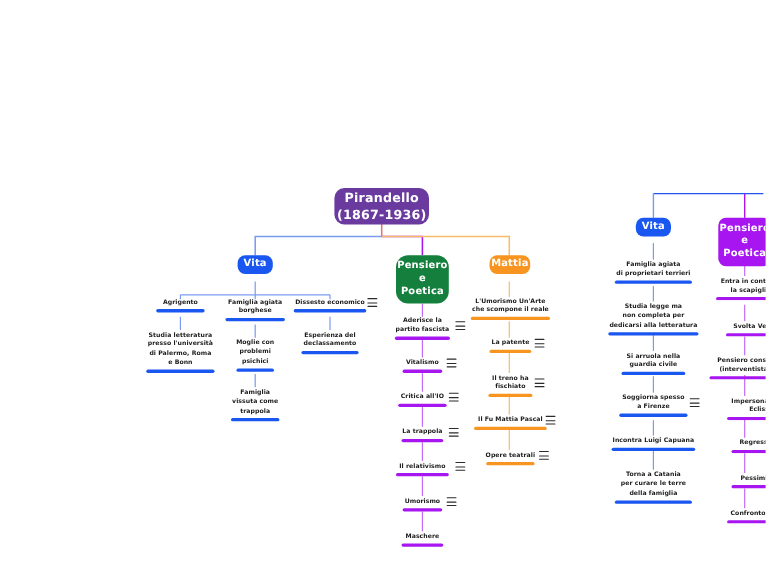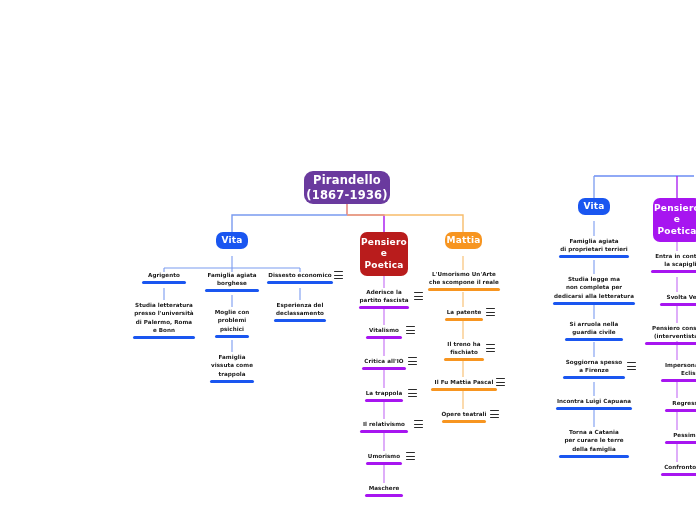--- a/index.html
+++ b/index.html
@@ -124,21 +124,21 @@
     <path d="M677,380 L677,398" stroke="#c36bf5" stroke-width="1.1" fill="none"></path>
     <path d="M677,412 L677,430" stroke="#c36bf5" stroke-width="1.1" fill="none"></path>
     <path d="M677,444 L677,462" stroke="#c36bf5" stroke-width="1.1" fill="none"></path>
   </svg>
 
   <div class="pill root" style="left:304px;top:171px;width:86px;height:33px;background:#6a3a9e;">Pirandello
 (1867-1936)</div>
 
   <div class="pill branch" style="left:216px;top:232px;width:32px;height:17px;background:#1a56f0;">Vita</div>
 
-  <div class="pill branch" style="left:360px;top:232px;width:48px;height:44px;background:#b91c1c;">Pensiero
+  <div class="pill branch" style="left:360px;top:232px;width:48px;height:44px;background:#15803d;border-radius:11px;">Pensiero
 e
 Poetica</div>
 
   <div class="pill branch" style="left:445px;top:232px;width:37px;height:17px;background:#f79520;">Mattia</div>
 
   <div class="pill branch" style="left:578px;top:198px;width:32px;height:17px;background:#1a56f0;">Vita</div>
 
   <div class="pill branch" style="left:653px;top:198px;width:48px;height:44px;background:#a715f0;">Pensiero
 e
 Poetica</div>

